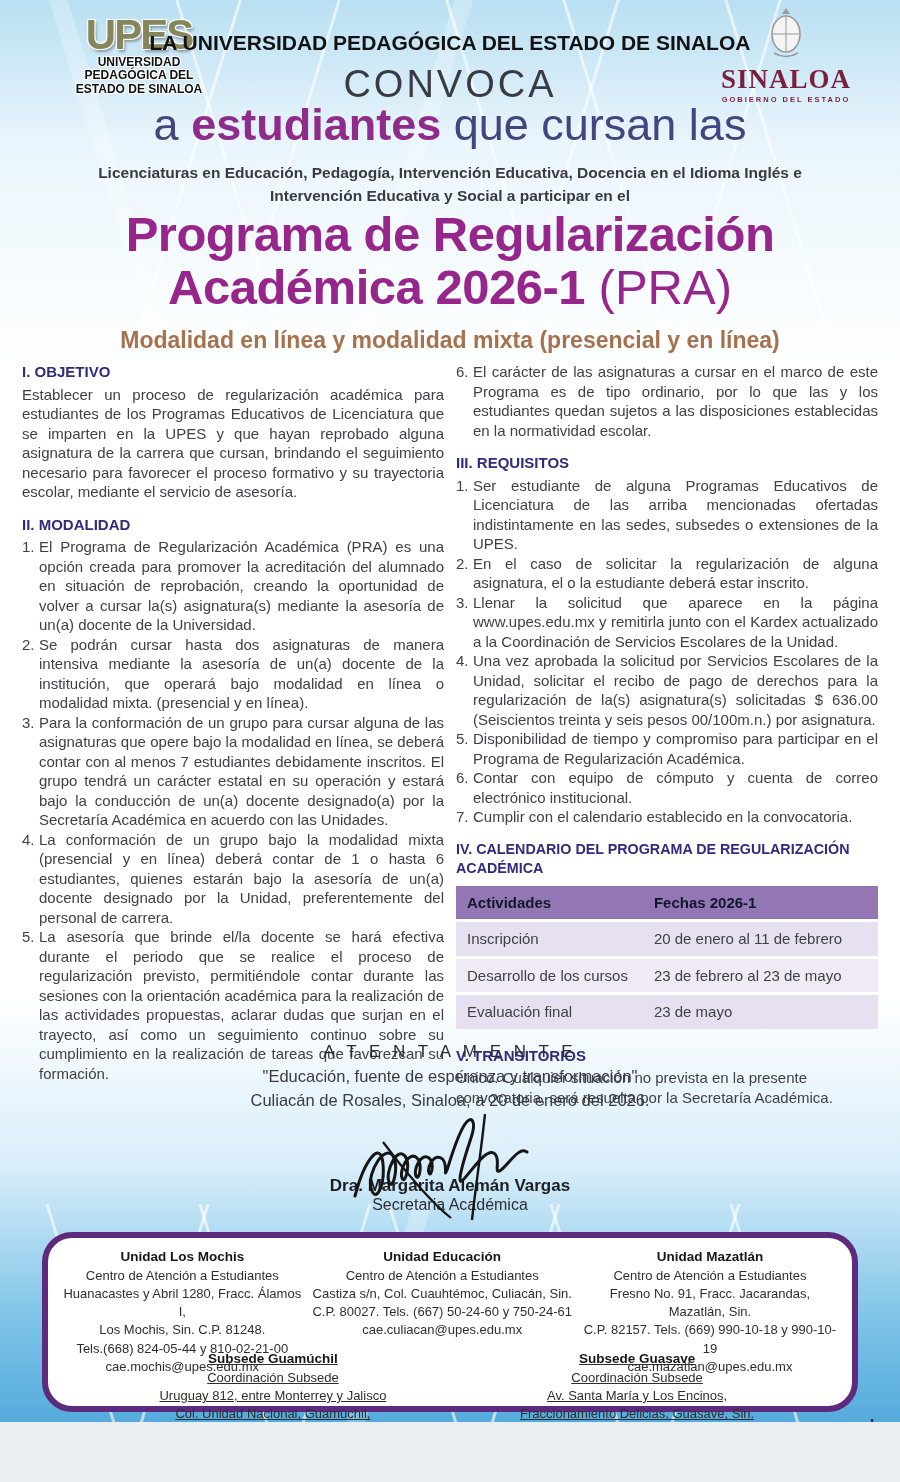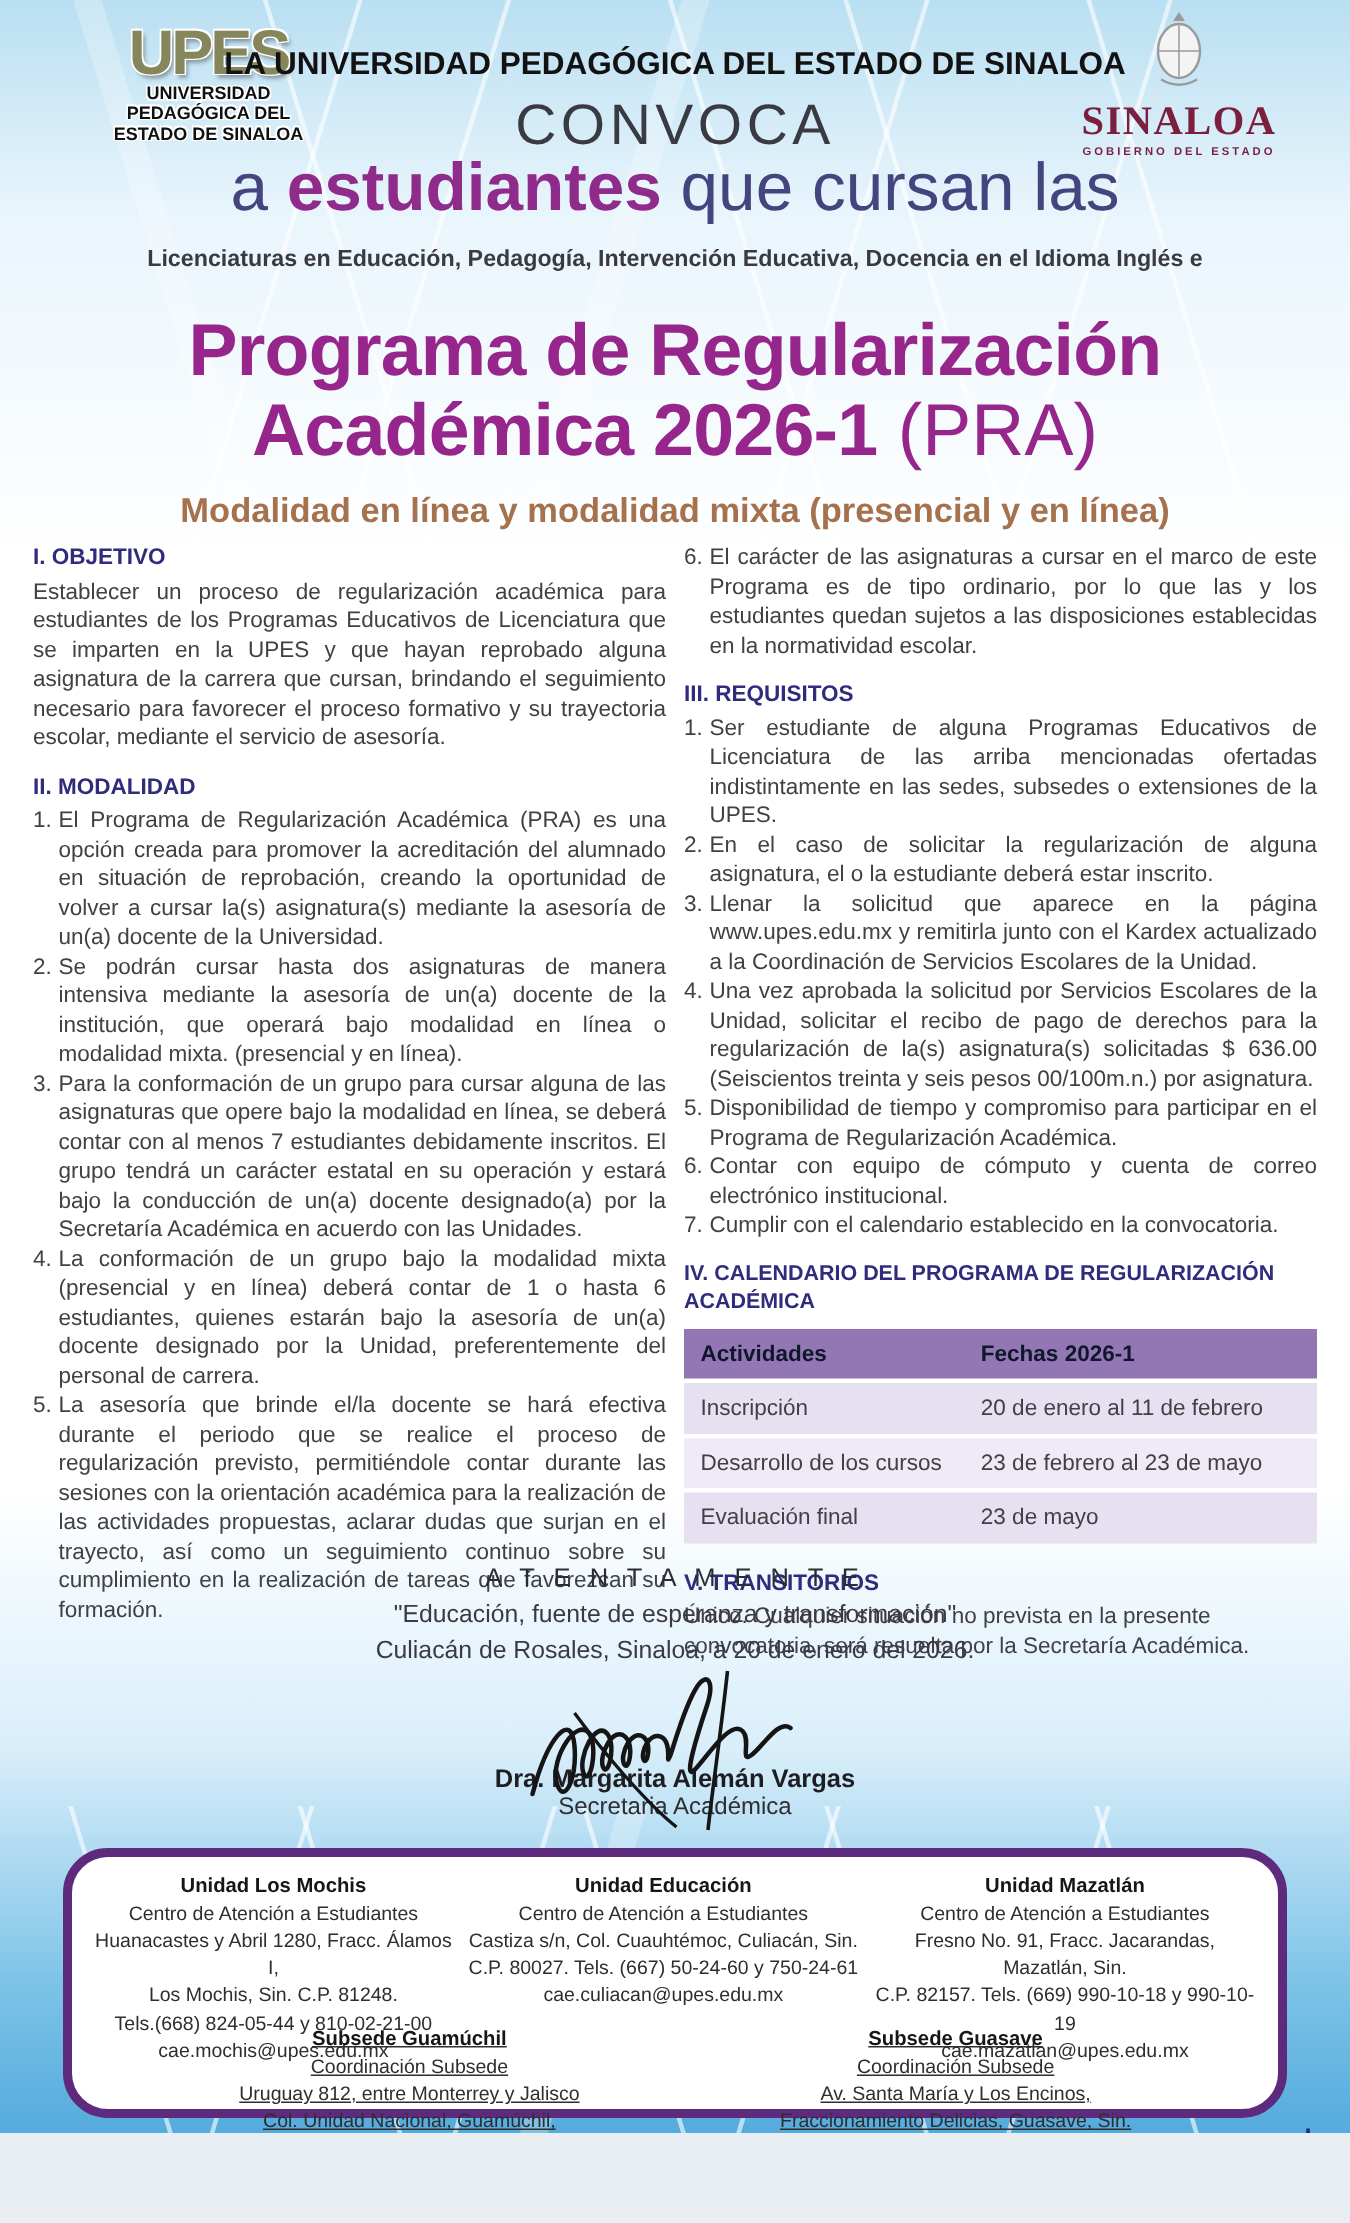--- a/index.html
+++ b/index.html
@@ -144,20 +144,21 @@
         <path d="M10 45 Q22 52 34 45" fill="none" stroke="#9a9a9a" stroke-width="1.6"></path>
       </svg>
       <div class="sinaloa-name">SINALOA</div>
       <div class="sinaloa-caption">GOBIERNO DEL ESTADO</div>
     </div>
 
     <div class="org-title">LA UNIVERSIDAD PEDAGÓGICA DEL ESTADO DE SINALOA</div>
     <div class="convoca">CONVOCA</div>
     <div class="audience"><span>a </span><b>estudiantes</b><span> que cursan las</span></div>
     <div class="intro1">Licenciaturas en Educación, Pedagogía, Intervención Educativa, Docencia en el Idioma Inglés e</div>
+    <div class="intro2">Intervención Educativa y Social a participar en el</div>
     <div class="main-title">
       <div>Programa de Regularización</div>
       <div><span>Académica 2026-1</span><span class="light"> (PRA)</span></div>
     </div>
     <div class="subtitle">Modalidad en línea y modalidad mixta (presencial y en línea)</div>
   </div>
 
   <div class="columns z">
     <div class="col">
       <p class="sec-h">I. OBJETIVO</p>

